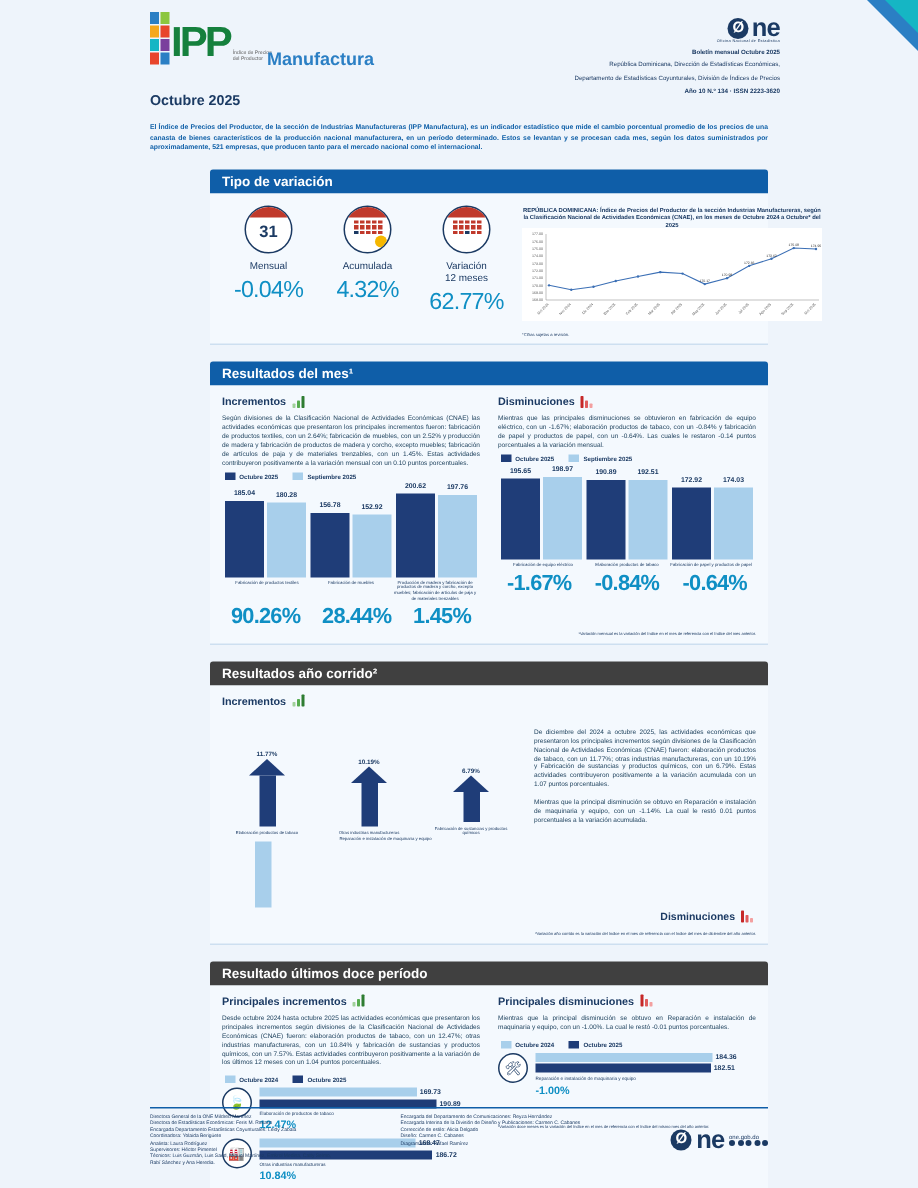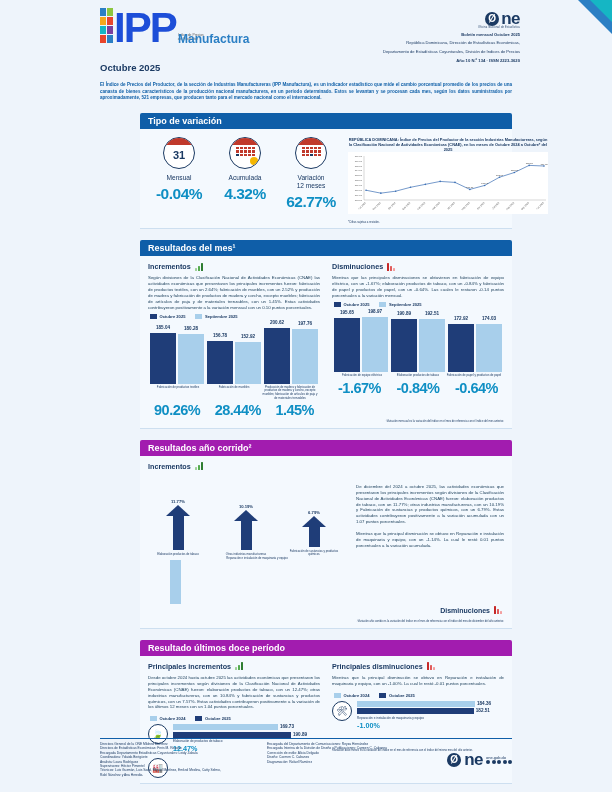--- a/index.html
+++ b/index.html
@@ -10,40 +10,40 @@
     color:#1b3a63;
     overflow:hidden;
   }
   .page{position:relative;width:612px;height:792px;background:#eef4fb;}
 
   
   .header{position:relative;height:58px;background:#eef4fb;}
   .ipp-logo{position:absolute;left:100px;top:8px;display:flex;align-items:flex-end;}
   .ipp-blocks{display:grid;grid-template-columns:6px 6px;grid-template-rows:8px 8px 8px 8px;gap:1px;margin-right:1px;}
   .ipp-blocks i{display:block;width:6px;height:8px;}
-  .ipp-text{font-size:42px;font-weight:bold;letter-spacing:-2px;line-height:30px;color:#1d4ed8;}
+  .ipp-text{font-size:28px;font-weight:bold;letter-spacing:-2px;line-height:30px;color:#15803d;}
   .ipp-sub{font-size:3.4px;line-height:4px;color:#5a5a5a;margin-left:2px;margin-bottom:2px;max-width:26px;}
   .manufactura{position:absolute;left:178px;top:32px;font-size:12px;font-weight:bold;color:#2b7fc4;}
   .one-block{position:absolute;right:92px;top:8px;text-align:right;}
   .one-logo{display:inline-flex;align-items:center;gap:2px;}
   .one-circle{width:14px;height:14px;border-radius:50%;background:#1b3a63;color:#fff;font-size:10px;font-weight:bold;display:flex;align-items:center;justify-content:center;}
   .one-word{font-size:17px;font-weight:bold;color:#1b3a63;letter-spacing:-0.5px;line-height:14px;}
   .one-tag{font-size:2.6px;color:#1b3a63;letter-spacing:0.2px;margin-top:0px;}
   .hdr-line{font-size:4.1px;color:#1b3a63;line-height:5.4px;margin-top:3px;white-space:nowrap;}
   .hdr-line.b{font-weight:bold;}
   .hdr-year{font-size:4.2px;font-weight:bold;color:#1b3a63;margin-top:4px;}
   .corner{position:absolute;right:0;top:0;width:0;height:0;border-top:34px solid #2b7fc4;border-left:34px solid transparent;}
   .corner2{position:absolute;right:0;top:0;width:0;height:0;border-top:22px solid #15b6c4;border-left:22px solid transparent;}
 
   
   .wrap{position:absolute;left:100px;top:0;width:412px;}
   .date-title{font-size:9.5px;font-weight:bold;color:#1b3a63;margin:0 0 9px 0;}
   .intro{font-size:4.55px;line-height:6.6px;color:#1060a8;font-weight:bold;text-align:justify;}
   .band{background:#0f5ea8;color:#fff;font-size:9px;font-weight:bold;padding:3px 8px;border-radius:2px 2px 0 0;}
-  .band.cy{background:#a21caf;}
+  .band.cy{background:#404040;}
   .panel{background:#f4f9fe;border-bottom:1px solid #cddff0;}
   .sec{margin-top:11px;margin-left:40px;}
   .cols{display:flex;gap:12px;padding:6px 8px 0 8px;}
   .col{flex:1;}
   .sub-h{font-size:7.2px;font-weight:bold;color:#1b3a63;display:flex;align-items:center;gap:4px;margin-bottom:4px;}
   .body-t{font-size:4.35px;line-height:5.9px;color:#21445f;text-align:justify;}
   .bars-ico{display:inline-flex;align-items:flex-end;gap:1px;height:8px;}
   .bars-ico i{width:2px;display:block;border-radius:0.5px;}
   .g1{height:3px;background:#9fd19a;}.g2{height:5px;background:#55ab4e;}.g3{height:8px;background:#2e7d32;}
   .r1{height:3px;background:#f3a0a0;}.r2{height:5px;background:#e05c5c;}.r3{height:8px;background:#c62828;}
@@ -53,21 +53,21 @@
   .tv-left{width:205px;display:flex;justify-content:space-around;}
   .tv-item{text-align:center;width:66px;}
   .cal{width:30px;height:30px;border-radius:50%;border:1.6px solid #1b3a63;margin:0 auto;position:relative;background:#fff;overflow:hidden;}
   .cal-top{height:7px;background:#c0392b;}
   .cal-num{font-size:11px;font-weight:bold;color:#1b3a63;line-height:20px;}
   .cal-grid{display:grid;grid-template-columns:repeat(5,3px);gap:1px;justify-content:center;padding-top:2px;}
   .cal-grid i{display:block;width:3px;height:2.5px;background:#c0392b;}
   .cal-grid i.d{background:#1b3a63;}
   .cal-badge{position:absolute;right:2px;bottom:3px;width:8px;height:8px;border-radius:50%;background:#f5b700;}
   .tv-lbl{font-size:6.6px;color:#1b3a63;margin-top:5px;line-height:8px;}
-  .tv-val{font-size:15.5px;font-weight:bold;color:#0f8fc4;margin-top:3px;letter-spacing:-0.5px;}
+  .tv-val{font-size:15.5px;font-weight:normal;color:#0f8fc4;margin-top:3px;letter-spacing:-0.5px;}
 
   
   .lc{flex:1;padding-left:4px;}
   .lc-title{font-size:3.9px;line-height:5.2px;color:#1b3a63;text-align:center;font-weight:bold;}
   .lc-note{font-size:2.8px;color:#1b3a63;margin-top:2px;}
 
   
   .legend{display:flex;gap:10px;align-items:center;font-size:4.1px;font-weight:bold;color:#1b3a63;margin:3px 0 3px 2px;}
   .legend span{display:flex;align-items:center;gap:2.5px;}
   .sw{width:7px;height:5px;display:block;}
@@ -523,20 +523,32 @@
                     <div class="line">
                       <i class="dk" style="width: 118px;"></i>
                       <b style="left: 118px;">190.89</b>
                     </div>
                     <div class="nm">Elaboración de productos de tabaco</div>
                     <div class="pc">12.47%</div>
                   </div>
                 </div>
                 <div class="hrow">
                   <div class="hico">🏭</div>
+                  <div class="hb">
+                    <div class="line">
+                      <i class="lt" style="width: 104.141px;"></i>
+                      <b style="left: 104.141px;">168.47</b>
+                    </div>
+                    <div class="line">
+                      <i class="dk" style="width: 115.422px;"></i>
+                      <b style="left: 115.422px;">186.72</b>
+                    </div>
+                    <div class="nm">Otras industrias manufactureras</div>
+                    <div class="pc">10.84%</div>
+                  </div>
                 </div>
               </div>
           </div>
 
           <div class="col">
             <div class="sub-h">
               <span>Principales disminuciones</span>
               <span class="bars-ico">
                   <i class="r3"></i>
                   <i class="r2"></i>

